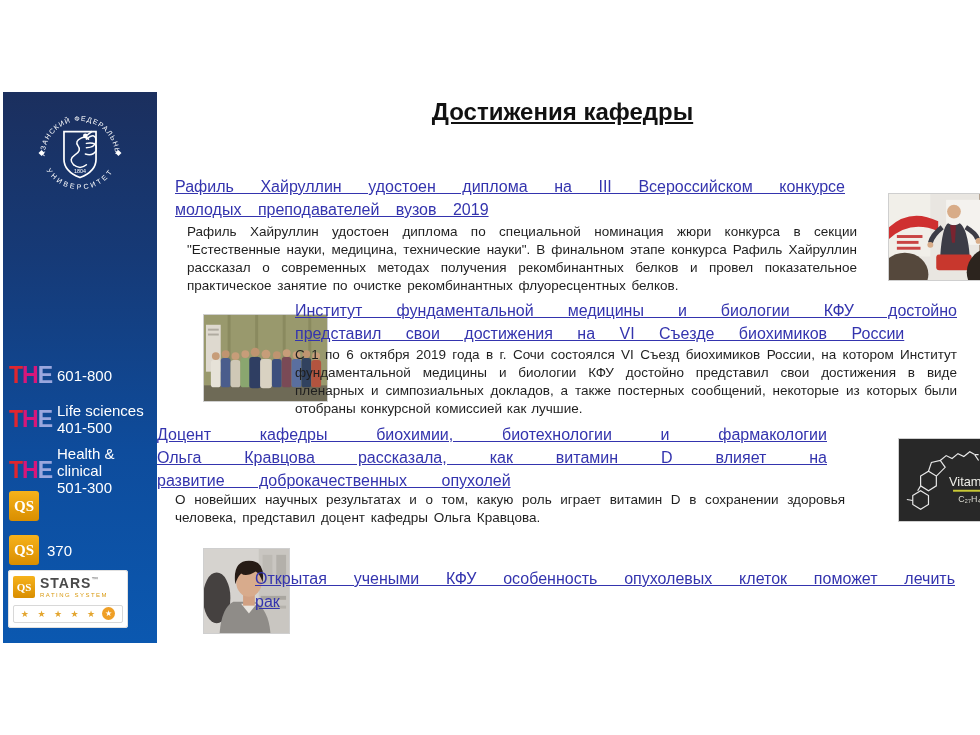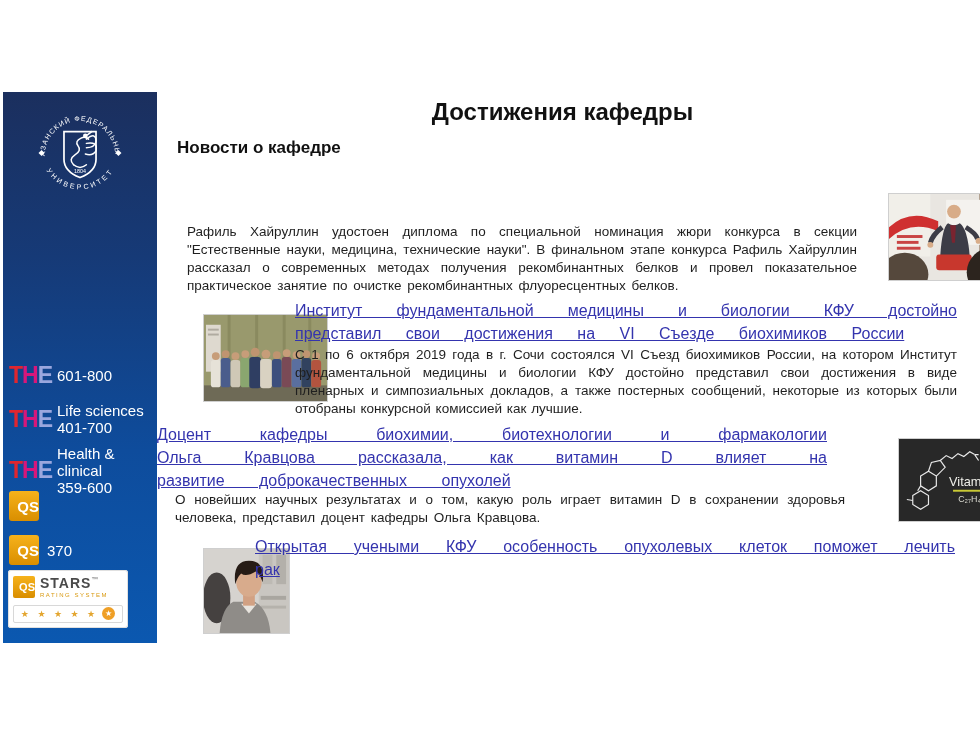--- a/index.html
+++ b/index.html
@@ -9,56 +9,56 @@
   
   .sidebar{position:absolute;left:3px;top:92px;width:154px;height:551px;
            background:linear-gradient(180deg,#1b2f5e 0%,#163a77 30%,#0e4c9c 65%,#0b58b0 100%);}
   .kfu-logo{position:absolute;left:30px;top:14px;width:94px;height:94px;}
   .rank-row{position:absolute;left:6px;display:flex;align-items:center;gap:8px;color:#ffffff;}
   .the-logo{display:inline-flex;width:40px;justify-content:flex-start;
             font-weight:bold;font-size:23px;line-height:23px;letter-spacing:-1px;font-family:"Liberation Sans",sans-serif;}
   .the-logo .lt{color:#e0262f;font-style:normal;}
   .the-logo .lh{color:#d6177b;font-style:normal;}
   .the-logo .le{color:#9aa7de;font-style:normal;}
-  .qs-sq{display:inline-flex;align-items:center;justify-content:flex-end;width:30px;height:30px;border-radius:3px;
+  .qs-sq{display:inline-flex;align-items:center;justify-content:center;width:30px;height:30px;border-radius:3px;
          background:linear-gradient(180deg,#f6b21b,#d98e00);color:#ffffff;
-         font-family:Liberation Sans, sans-serif;font-weight:bold;font-size:15px;flex:0 0 auto;}
+         font-family:Liberation Serif, serif;font-weight:bold;font-size:15px;flex:0 0 auto;}
   .rank-text{display:flex;flex-direction:column;font-size:15px;line-height:17px;color:#ffffff;}
   .rank-text span:empty{display:none;}
   
   .qs-stars{position:absolute;left:5px;top:478px;width:120px;height:58px;background:#ffffff;border-radius:3px;
             box-shadow:0 0 0 1px #e0e0e0 inset;padding:4px 5px;box-sizing:border-box;}
   .qs-stars .row1{display:flex;align-items:center;gap:5px;}
   .qs-sq.small{width:22px;height:22px;font-size:11px;border-radius:2px;}
   .stars-title{display:flex;flex-direction:column;line-height:11px;}
   .stars-word{font-weight:bold;font-size:14px;color:#4a4a4a;letter-spacing:1px;}
   .stars-word sup{font-size:7px;color:#8a8a8a;}
   .stars-sub{font-size:6px;color:#d99a12;letter-spacing:1.5px;margin-top:1px;}
   .stars-row{margin-top:4px;border:1px solid #d8d8d8;border-radius:2px;height:16px;display:flex;
              align-items:center;justify-content:center;gap:4px;}
   .stars-glyphs{color:#e3a52f;font-size:9px;letter-spacing:3px;}
   .star-circle{display:inline-flex;align-items:center;justify-content:center;width:13px;height:13px;border-radius:50%;
                background:#ef9f26;color:#ffffff;font-size:8px;}
 
   
   .page-title{position:absolute;left:165px;top:98px;width:795px;text-align:center;
-              font-size:24px;font-weight:bold;color:#111111;margin:0;}
+              font-size:24px;font-weight:bold;color:#111111;margin:0;text-decoration:underline;}
   .section-heading{position:absolute;left:177px;top:138px;font-size:17px;font-weight:bold;color:#111111;margin:0;}
 
   .news-link{display:block;position:absolute;color:#3434ae;text-decoration:underline;
              font-size:16px;line-height:23px;text-align:justify;cursor:pointer;}
   .news-body{position:absolute;margin:0;color:#1f1f1f;font-size:13.5px;line-height:18px;text-align:justify;}
 
   .lnk1{left:175px;top:175px;width:670px;word-spacing:12px;}
   .bdy1{left:187px;top:223px;width:670px;word-spacing:2px;}
   .lnk2{left:295px;top:299px;width:662px;word-spacing:20px;text-decoration:underline;}
   .bdy2{left:295px;top:346px;width:662px;word-spacing:1px;}
   .lnk3{left:157px;top:423px;width:670px;word-spacing:30px;}
   .bdy3{left:175px;top:491px;width:670px;word-spacing:2px;}
-  .lnk4{left:255px;top:535px;width:700px;word-spacing:16px;}
+  .lnk4{left:255px;top:567px;width:700px;word-spacing:16px;}
   .bdy4{left:255px;top:582px;width:700px;word-spacing:3px;}
 
   .photo{position:absolute;border:1px solid #cfcfcf;box-sizing:border-box;overflow:hidden;background:#eee;}
   .ph1{left:848px;top:177px;width:127px;height:88px;}
   .ph2{left:163px;top:298px;width:125px;height:88px;}
   .ph3{left:858px;top:422px;width:115px;height:84px;}
   .ph4{left:163px;top:532px;width:87px;height:86px;}
   .photo svg{display:block;width:100%;height:100%;}
 </style>
 </head>
@@ -107,32 +107,32 @@
       </span>
     </div>
     <div class="rank-row" style="top:310px;">
       <span class="the-logo">
           <i class="lt">T</i>
           <i class="lh">H</i>
           <i class="le">E</i>
         </span>
       <span class="rank-text">
         <span>Life sciences</span>
-        <span>401-700</span>
+        <span>401-500</span>
       </span>
     </div>
     <div class="rank-row" style="top:353px;">
       <span class="the-logo">
           <i class="lt">T</i>
           <i class="lh">H</i>
           <i class="le">E</i>
         </span>
       <span class="rank-text">
         <span>Health &amp; clinical</span>
-        <span>359-600</span>
+        <span>501-300</span>
       </span>
     </div>
 
     <div class="rank-row" style="top:399px;">
       <span class="qs-sq">
           <span>QS</span>
         </span>
     </div>
     <div class="rank-row" style="top:443px;">
       <span class="qs-sq">
@@ -155,22 +155,22 @@
         </span>
       </div>
       <div class="stars-row">
         <span class="stars-glyphs">★ ★ ★ ★ ★</span>
         <span class="star-circle">★</span>
       </div>
     </div>
   </aside>
 
   <h1 class="page-title">Достижения кафедры</h1>
-  <h2 class="section-heading">Новости о кафедре</h2>
-
+
+  <a class="news-link lnk1">Рафиль Хайруллин удостоен диплома на III Всероссийском конкурсе молодых преподавателей вузов 2019</a>
   <p class="news-body bdy1">Рафиль Хайруллин удостоен диплома по специальной номинация жюри конкурса в секции "Естественные науки, медицина, технические науки". В финальном этапе конкурса Рафиль Хайруллин рассказал о современных методах получения рекомбинантных белков и провел показательное практическое занятие по очистке рекомбинантных флуоресцентных белков.</p>
   <figure class="photo ph1">
     <svg viewBox="0 0 127 88" preserveAspectRatio="none">
       <rect width="127" height="88" fill="#e9e6e1"></rect>
       <rect x="92" y="0" width="35" height="64" fill="#6f4f33"></rect>
       <rect x="100" y="0" width="2" height="64" fill="#8a613e"></rect>
       <rect x="112" y="0" width="2" height="64" fill="#8a613e"></rect>
       <rect x="58" y="6" width="36" height="46" fill="#f4f2ee"></rect>
       <rect x="0" y="0" width="42" height="64" fill="#f1efe9"></rect>
       <path d="M0,34 Q22,14 50,28 L50,38 Q22,26 0,46 Z" fill="#cf3030"></path>

